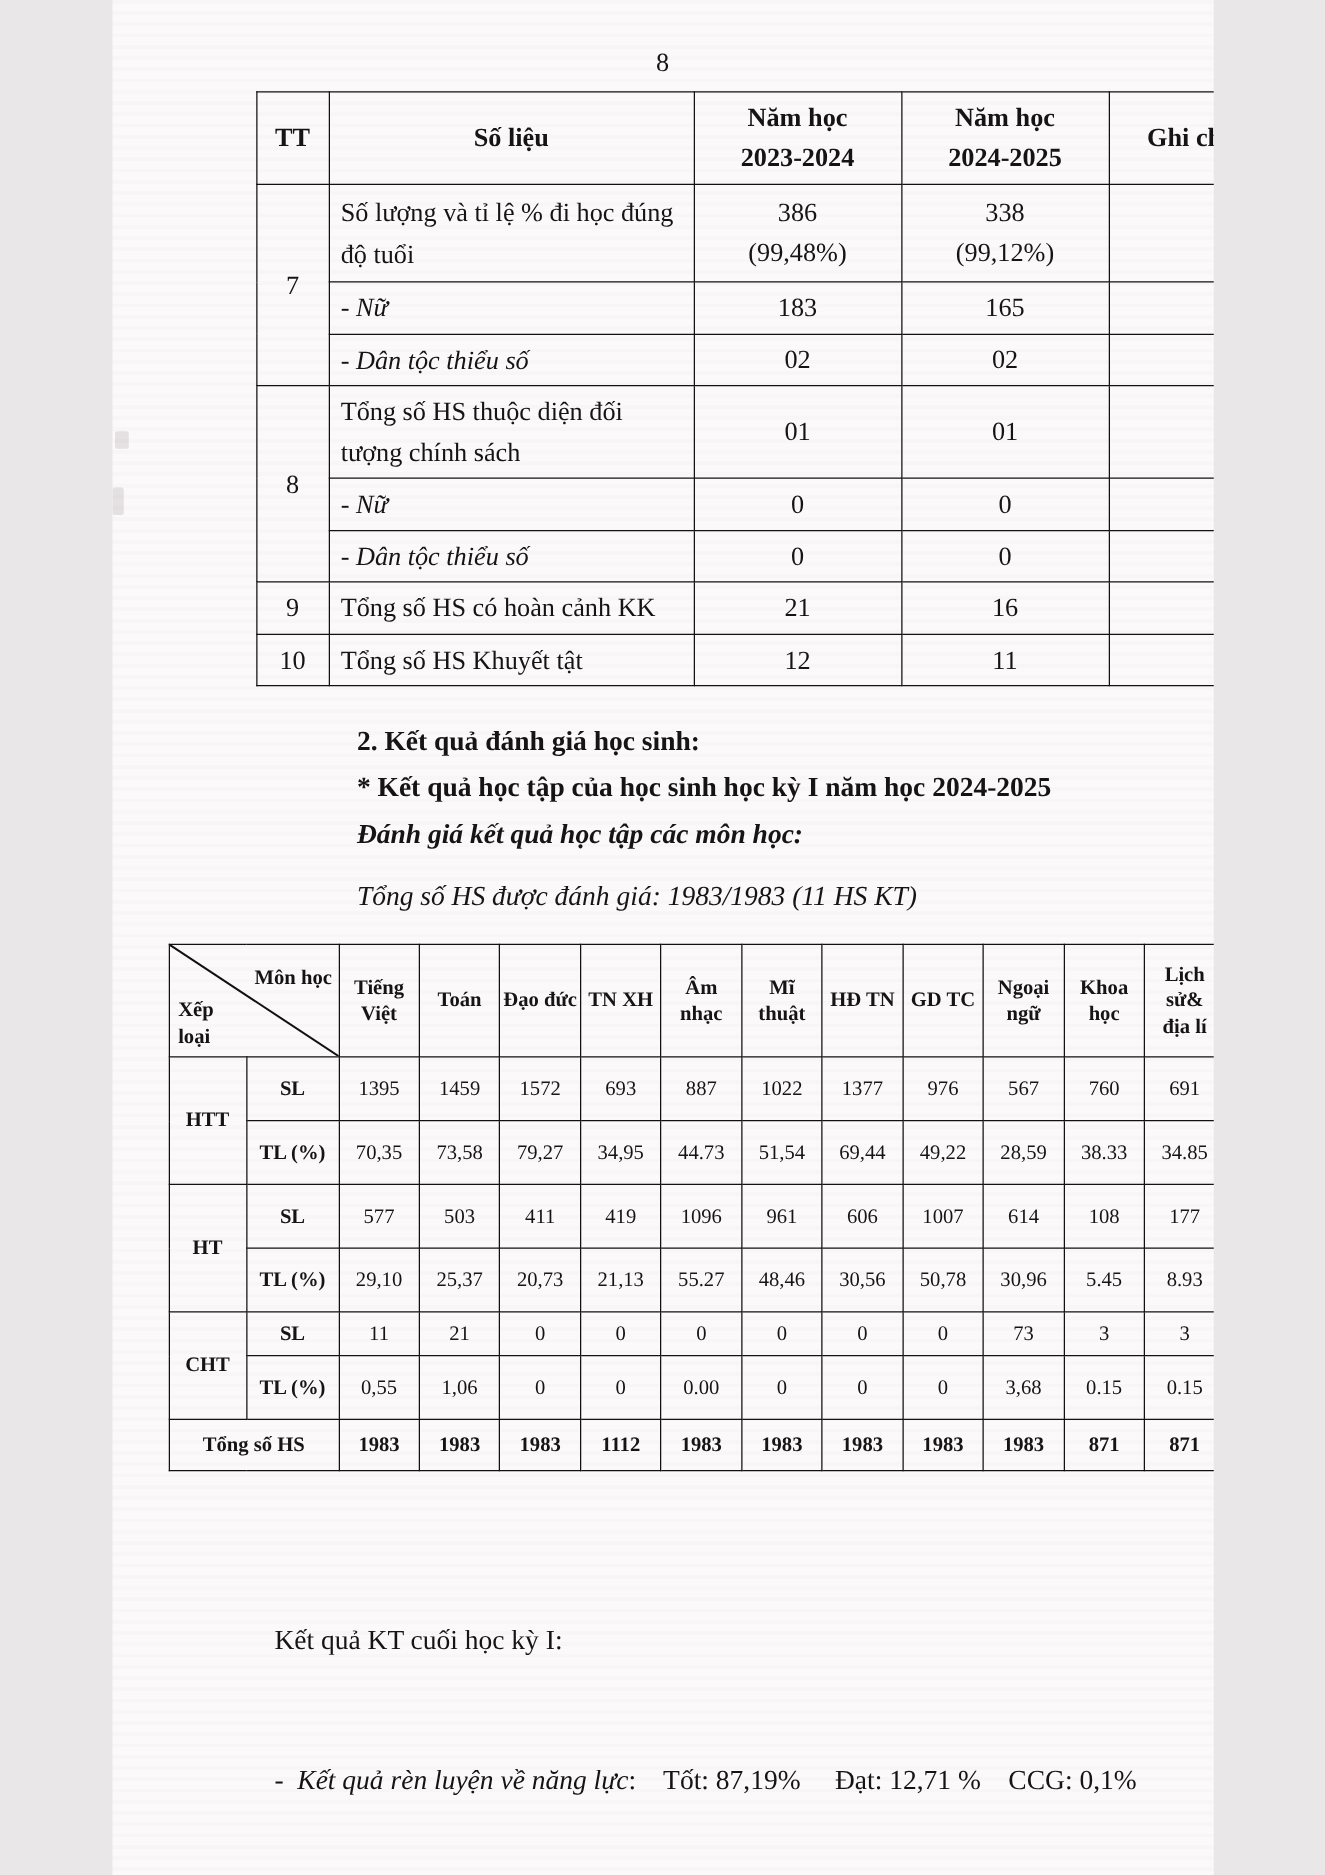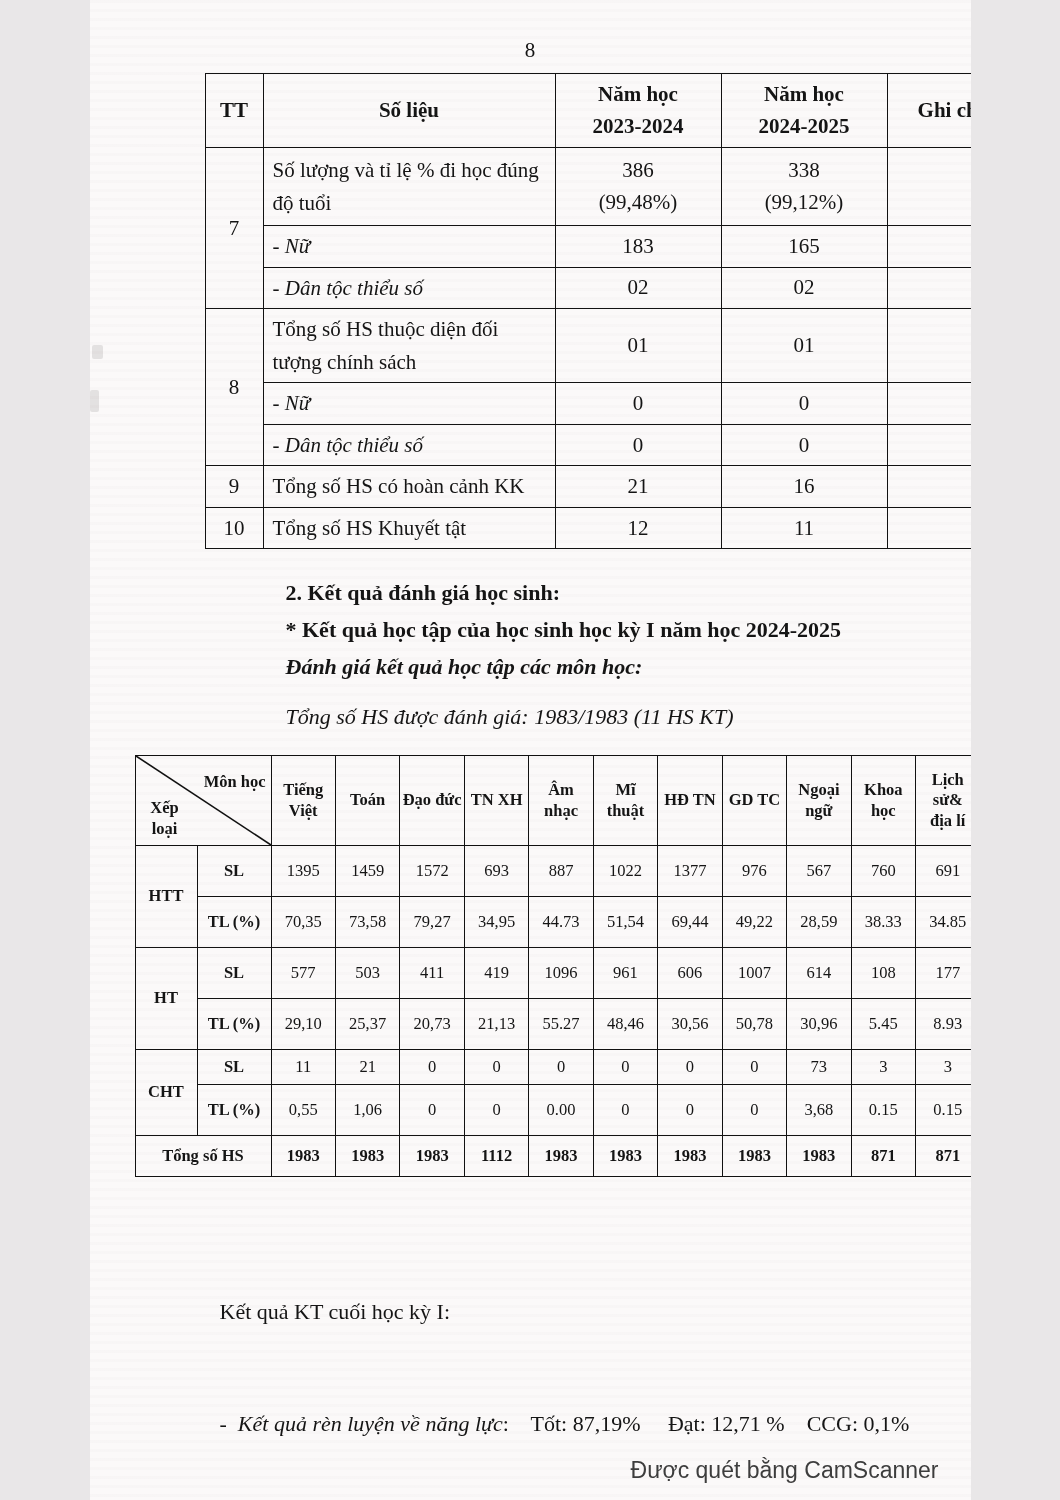--- a/index.html
+++ b/index.html
@@ -40,21 +40,21 @@
   .subj td { border:1.8px solid #111; text-align:center; vertical-align:middle;
     font-size:16.5px; line-height:1.25; padding:2px 1px; }
   .subj td.hd { font-weight:700; height:90px; }
   .subj td.grp, .subj td.sub { font-weight:700; }
   .subj tr.vrow td { height:51px; }
   .subj tr.vrow-s td { height:35px; }
   .subj tr.trow td { height:41px; font-weight:700; }
   .corner { position:relative; }
   .corner svg { position:absolute; inset:0; width:100%; height:100%; }
   .corner .c-top { position:absolute; top:16px; right:5px; font-weight:700; }
-  .corner .c-bot { position:absolute; bottom:6px; left:7px; width:44px; text-align:center; font-weight:700; line-height:1.25; }
+  .corner .c-bot { position:absolute; bottom:6px; left:7px; width:44px; text-align:left; font-weight:700; line-height:1.25; }
 
   
   .results { margin:42px 0 0 130px; font-size:22px; line-height:1.66; white-space:pre-wrap; }
   .results .line { margin-top:2px; }
   .results .it { font-style:italic; }
 
   .footer { position:absolute; right:32px; bottom:16px; font-size:23px; color:#3d3d3d;
     font-family:"Liberation Sans", sans-serif; }
 </style>
 </head>
@@ -318,14 +318,13 @@
 
   <div class="results">
     <div class="line">Kết quả KT cuối học kỳ I:</div>
     <div class="line"><span>-  </span><span class="it">Kết quả rèn luyện về năng lực</span><span>:    Tốt: 87,19%     Đạt: 12,71 %    CCG: 0,1%</span></div>
     
     
     
     
   </div>
 
-  <div class="footer">Được quét bằng CamScanner</div>
 </div>
 
 </body></html>

